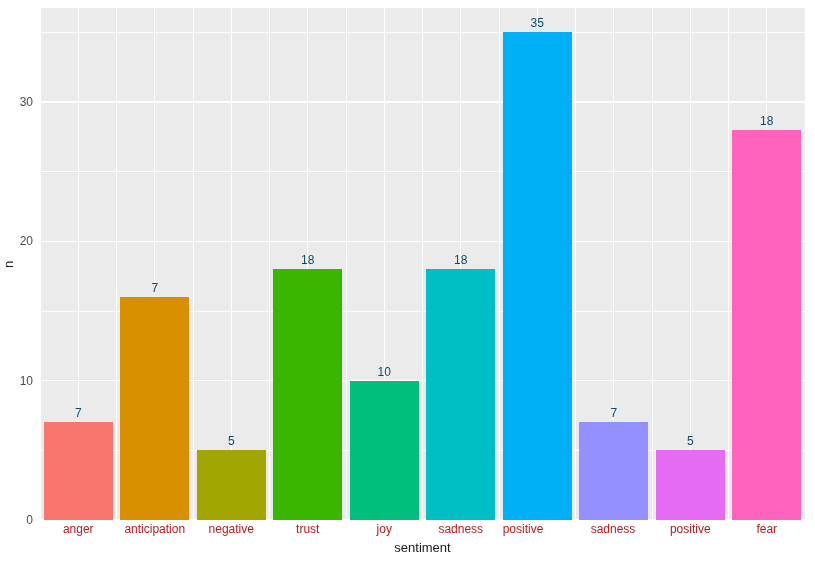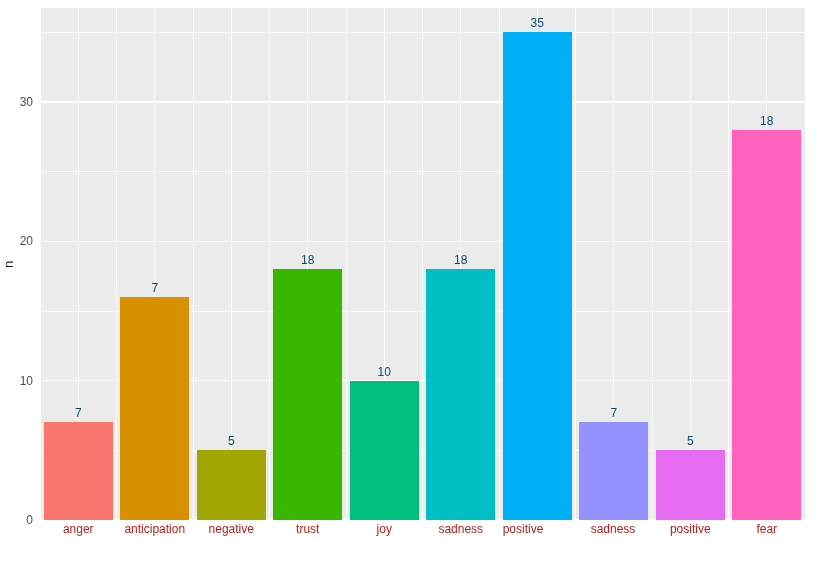--- a/index.html
+++ b/index.html
@@ -175,20 +175,23 @@
         <div class="bar-label" style="left: 497.25px; top: 8.38095px;">35</div>
         <div class="bar" style="left: 539.325px; width: 68.85px; height: 97.5238px; background: rgb(149, 144, 255);"></div>
         <div class="bar-label" style="left: 573.75px; top: 398.476px;">7</div>
         <div class="bar" style="left: 615.825px; width: 68.85px; height: 69.6599px; background: rgb(230, 107, 243);"></div>
         <div class="bar-label" style="left: 650.25px; top: 426.34px;">5</div>
         <div class="bar" style="left: 692.325px; width: 68.85px; height: 390.095px; background: rgb(255, 98, 188);"></div>
         <div class="bar-label" style="left: 726.75px; top: 105.905px;">18</div>
       </div>
   </div>
 
+  <div class="x-axis-title">
+    <span>sentiment</span>
+  </div>
 
 <div class="x-tick-label" style="left: 78.25px;">anger</div>
     <div class="x-tick-label" style="left: 154.75px;">anticipation</div>
     <div class="x-tick-label" style="left: 231.25px;">negative</div>
     <div class="x-tick-label" style="left: 307.75px;">trust</div>
     <div class="x-tick-label" style="left: 384.25px;">joy</div>
     <div class="x-tick-label" style="left: 460.75px;">sadness</div>
     <div class="x-tick-label" style="left: 523px;">positive</div>
     <div class="x-tick-label" style="left: 613px; text-align: right;">sadness</div>
     <div class="x-tick-label" style="left: 690.25px;">positive</div>

